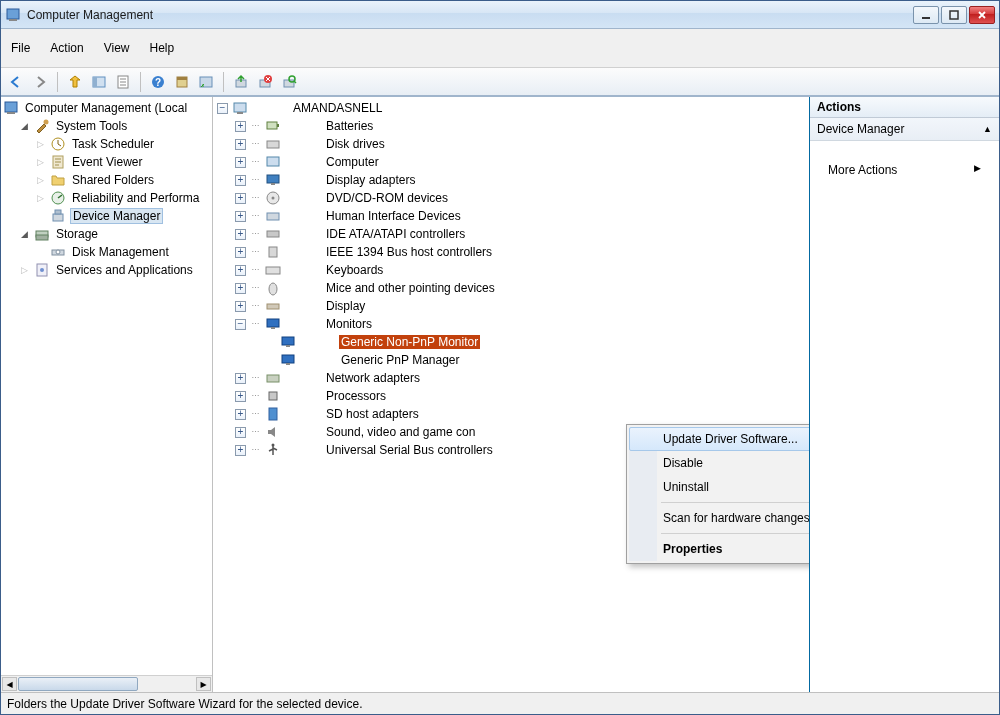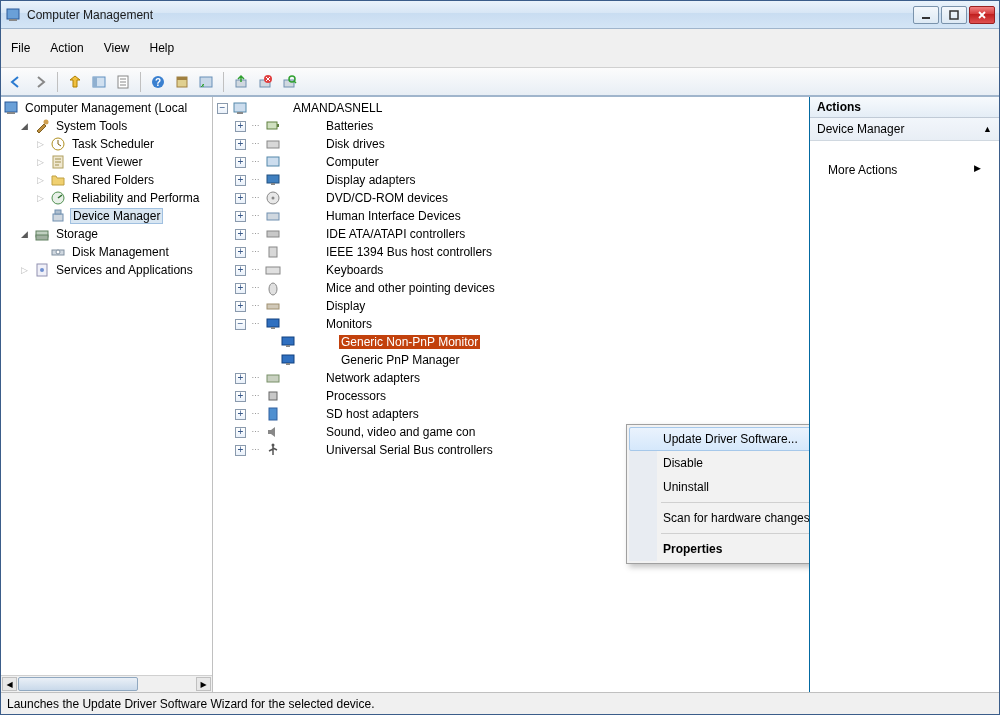--- a/index.html
+++ b/index.html
@@ -524,16 +524,16 @@
       </div>
       <div class="actions-item">
         <span>More Actions</span>
         <span style="font-size:9px">▶</span>
       </div>
     </div>
 
   </div>
 
   <div class="statusbar">
-    <span>Launches the Update Driver Software Wizard for the selected device.</span>
+    <span>Folders the Update Driver Software Wizard for the selected device.</span>
   </div>
 
 </div>
 
 </body></html>

